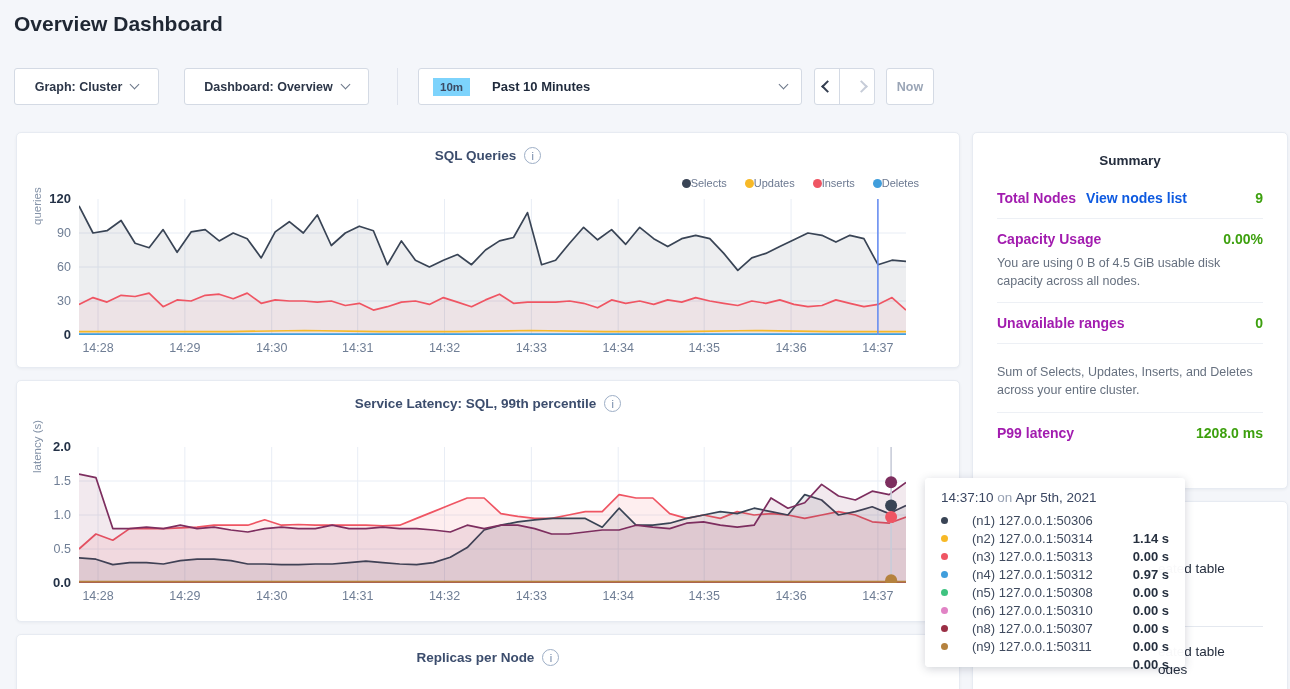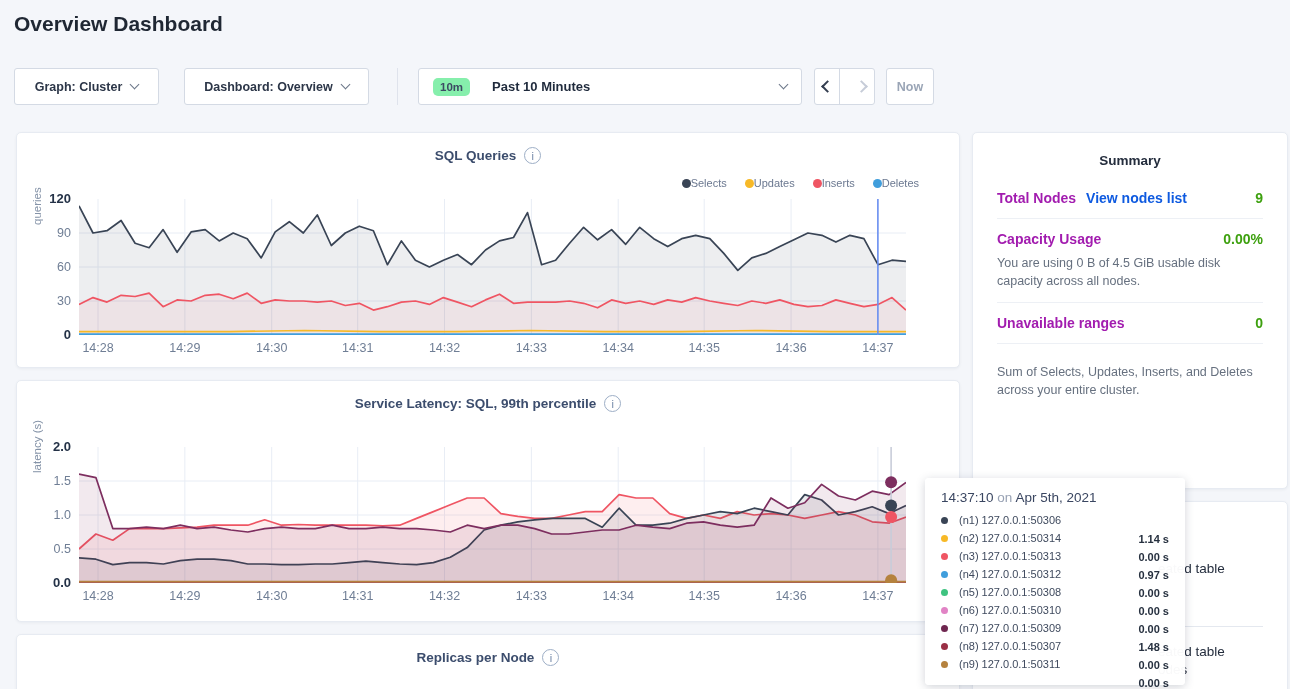--- a/index.html
+++ b/index.html
@@ -15,21 +15,21 @@
   .btn { position: absolute; top: 68px; height: 37px; background: #fff;
     border: 1px solid #d4dae4; border-radius: 3px; display: flex; align-items: center;
     justify-content: center; gap: 9px; font-size: 12.5px; font-weight: 700;
     color: #2c3648; cursor: pointer; }
   #btn-graph { left: 14px; width: 145px; }
   #btn-dashboard { left: 184px; width: 185px; }
   .toolbar-divider { position: absolute; left: 397px; top: 68px; height: 37px;
     width: 1px; background: #dfe3ec; }
   #time-selector { left: 418px; width: 384px; justify-content: flex-start;
     padding: 0 14px; }
-  .badge10m { background: #86efac; border-radius: 5px; padding: 3px 7px;
+  .badge10m { background: #7dd3fc; border-radius: 0; padding: 3px 7px;
     font-size: 11.5px; font-weight: 700; color: #3c4a63; }
   #time-selector .tlabel { margin-left: 13px; font-size: 13px; font-weight: 700; color: #1f2a3c; }
   .chev { width: 7px; height: 7px; border-right: 1.6px solid #6b7688;
     border-bottom: 1.6px solid #6b7688; transform: rotate(45deg); margin-top: -4px; }
   #time-selector .chev { margin-left: auto; }
   #nav-group { left: 814px; width: 61px; padding: 0; }
   .nav-cell { width: 30px; height: 100%; display: flex; align-items: center; justify-content: center; }
   .nav-cell:first-child { border-right: 1px solid #d4dae4; }
   .chev-left { width: 9px; height: 9px; border-left: 2.5px solid #333d4f;
     border-bottom: 2.5px solid #333d4f; transform: rotate(45deg); }
@@ -82,22 +82,22 @@
   #frag-1 { left: 185px; top: 142px; }
   #frag-2 { left: 185px; top: 160px; }
   .event-div { position: absolute; left: 24px; right: 24px; top: 124px; height: 1px; background: #e4e8ef; }
 
   
   #hover-tooltip { position: absolute; left: 925px; top: 478px; width: 260px;
     background: rgba(255,255,255,0.97); border-radius: 4px;
     box-shadow: 0 2px 10px rgba(50,60,80,0.22); padding: 12px 16px 12px; z-index: 20; }
   .tt-head { font-size: 13.5px; color: #3a4661; margin-bottom: 6px; }
   .tt-head .conn { color: #98a2b4; }
-  .tt-row { display: flex; align-items: center; gap: 11px; height: 18px;
-    font-size: 11px; color: #3f4a5e; }
+  .tt-row { display: flex; align-items: center; gap: 24px; height: 18px;
+    font-size: 13px; color: #3f4a5e; }
   .tt-row .dot { width: 7px; height: 7px; }
   .tt-val { margin-left: auto; font-weight: 700; color: #26303f; margin-top: 37px; }
 </style>
 </head>
 <body>
 
 <h1 class="page-title">Overview Dashboard</h1>
 
 <div class="btn" id="btn-graph">
   <span>Graph: Cluster</span>
@@ -278,20 +278,26 @@
     <div class="sum-main">
       <span class="sum-label">Unavailable ranges</span>
       <span class="sum-value">0</span>
     </div>
   </div>
 
   <div class="sum-row">
     <div class="sum-desc">Sum of Selects, Updates, Inserts, and Deletes across your entire cluster.</div>
   </div>
 
+  <div class="sum-row">
+    <div class="sum-main">
+      <span class="sum-label">P99 latency</span>
+      <span class="sum-value">1208.0 ms</span>
+    </div>
+  </div>
 </div>
 
 <div class="card" id="card-events">
   <span class="event-frag" id="frag-0">eated table</span>
   <div class="event-div"></div>
   <span class="event-frag" id="frag-1">eated table</span>
   <span class="event-frag" id="frag-2">odes</span>
 </div>
 
 <div id="hover-tooltip">
@@ -326,25 +332,20 @@
         <span class="dot" style="background: rgb(63, 195, 128);"></span>
         <span>(n5) 127.0.0.1:50308</span>
         <span class="tt-val">0.00 s</span>
       </div>
       <div class="tt-row">
         <span class="dot" style="background: rgb(225, 131, 197);"></span>
         <span>(n6) 127.0.0.1:50310</span>
         <span class="tt-val">0.00 s</span>
       </div>
       <div class="tt-row">
-        <span class="dot" style="background: rgb(111, 39, 80);"></span>
-        <span>(n7) 127.0.0.1:50309</span>
-        <span class="tt-val">1.48 s</span>
-      </div>
-      <div class="tt-row">
         <span class="dot" style="background: rgb(154, 47, 69);"></span>
         <span>(n8) 127.0.0.1:50307</span>
         <span class="tt-val">0.00 s</span>
       </div>
       <div class="tt-row">
         <span class="dot" style="background: rgb(181, 130, 62);"></span>
         <span>(n9) 127.0.0.1:50311</span>
         <span class="tt-val">0.00 s</span>
       </div>
     </div>

